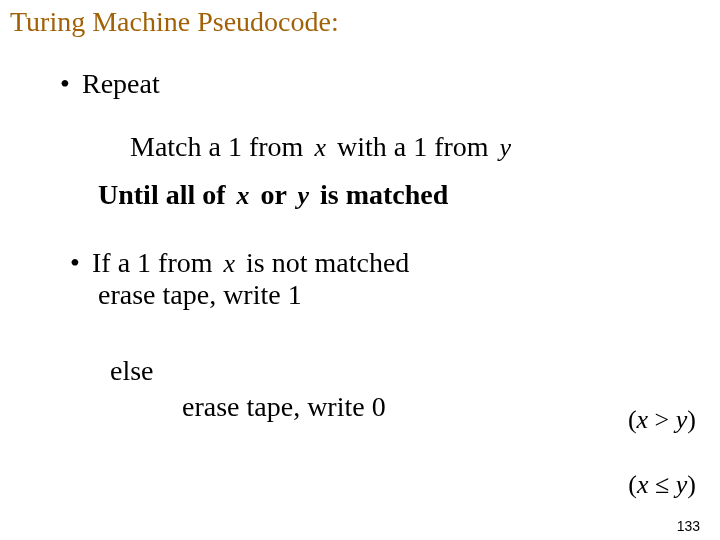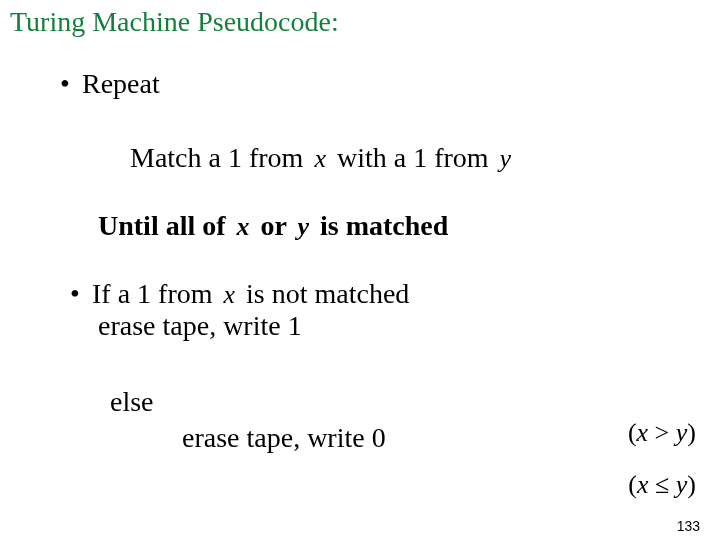--- a/index.html
+++ b/index.html
@@ -6,32 +6,32 @@
   html, body { width: 720px; height: 540px; }
   body {
     font-family: "Comic Sans MS", "Comic Sans", cursive;
     background: #fff;
     color: #000;
     position: relative;
     padding: 6px 10px;
   }
   .title {
     font-size: 28px;
-    color: #15803d;
+    color: #a16207;
     margin-bottom: 30px;
   }
   .repeat {
     font-size: 28px;
     margin-left: 50px;
-    margin-bottom: 42px;
+    margin-bottom: 31px;
   }
   .match-line {
     font-size: 28px;
     margin-left: 120px;
-    margin-bottom: 36px;
+    margin-bottom: 16px;
   }
   .until-line {
     font-size: 28px;
     margin-left: 88px;
     margin-bottom: 36px;
     font-weight: bold;
   }
   .if-line {
     font-size: 28px;
     margin-left: 60px;
@@ -65,21 +65,21 @@
     font-family: "Times New Roman", Times, serif;
     font-size: 26px;
     display: inline-block;
     white-space: nowrap;
     margin-left: 18px;
   }
   .mathexpr .it { font-style: italic; }
   .cond1-wrap {
     position: absolute;
     right: 24px;
-    top: 418px;
+    top: 405px;
     text-decoration: underline;
   }
   .cond2-wrap {
     position: absolute;
     right: 24px;
     top: 470px;
   }
   .pagenum {
     position: absolute;
     right: 20px;

